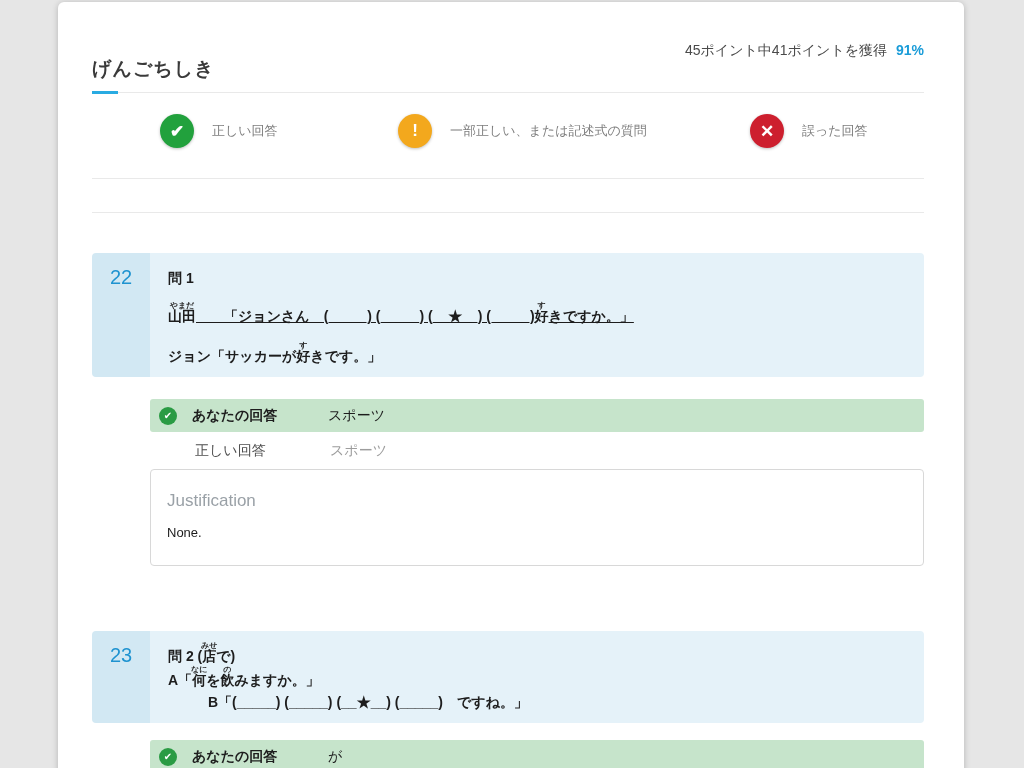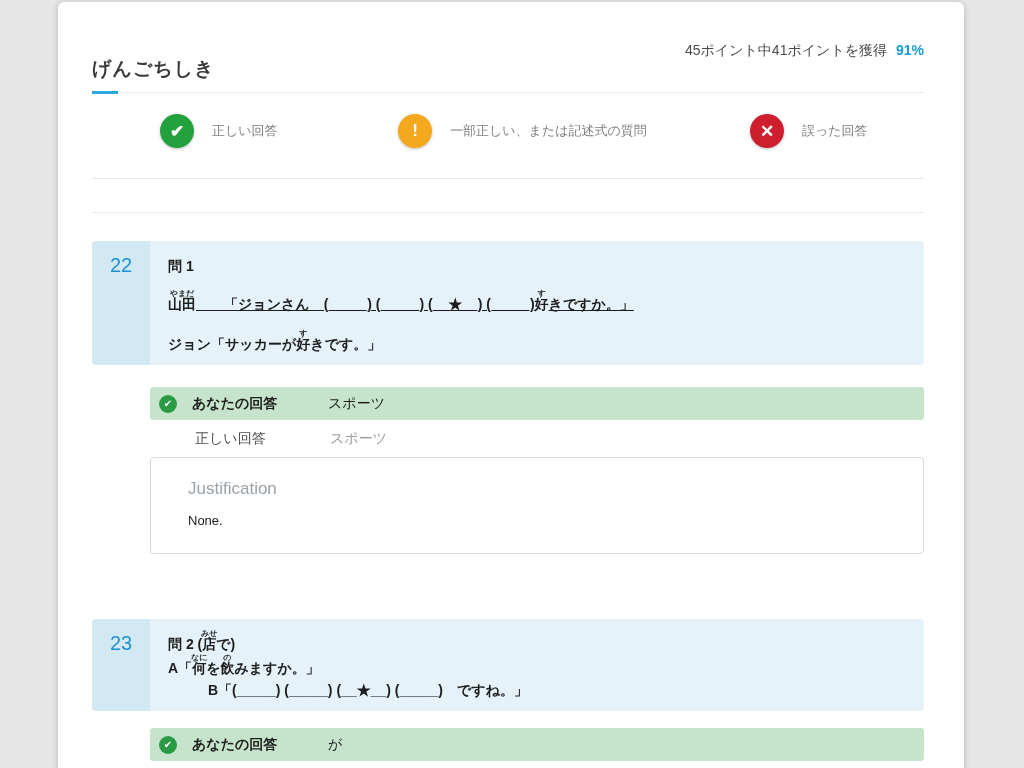--- a/index.html
+++ b/index.html
@@ -41,21 +41,21 @@
     width: 34px; height: 34px; border-radius: 50%;
     color: #fff; display: flex; align-items: center; justify-content: center;
     font-size: 17px; font-weight: 700; box-shadow: 0 1px 3px rgba(0,0,0,.25);
   }
   .legend-label { margin-left: 18px; font-size: 13px; color: #7e7e7e; }
 
   .divider { border-bottom: 1px solid #e9e9e9; }
   .d1 { margin-top: 30px; } .d2 { margin-top: 33px; }
 
   
-  .qblock { display: flex; margin-top: 28px; border-radius: 4px; }
+  .qblock { display: flex; margin-top: 40px; border-radius: 4px; }
   .qnum {
     flex: 0 0 58px; background: #d2e8f3; border-radius: 4px 0 0 4px;
     text-align: center; padding-top: 13px; font-size: 20px; color: #1f93d0;
   }
   .qbody {
     flex: 1; background: #e5f2f9; border-radius: 0 4px 4px 0;
     padding: 16px 20px 0 18px;
     font-size: 14px; font-weight: 700; color: #1d1d1d;
   }
   .qbody p { line-height: 18px; }
@@ -88,21 +88,21 @@
   .ansbar .lbl { margin-left: 15px; width: 136px; font-size: 14px; font-weight: 700; color: #1d1d1d; }
   .ansbar .val { font-size: 14px; color: #1d1d1d; }
   .correct-row { margin-top: 10px; padding-left: 45px; display: flex; font-size: 14px; }
   .correct-row.tight { margin-top: 12px; }
   .correct-row .lbl { width: 135px; color: #4d4d4d; }
   .correct-row .val { color: #9d9d9d; }
 
   .justif {
     margin-top: 9px; height: 97px; background: #fff;
     border: 1px solid #d8d8d8; border-radius: 4px;
-    padding: 21px 20px 0 37px;
+    padding: 21px 20px 0 16px;
   }
   .justif .jlabel { font-size: 17px; color: #9aa1a7; }
   .justif .jtext { margin-top: 14px; font-size: 13px; color: #1b1b1b; }
 </style>
 </head>
 <body>
 
 <div class="card">
   <div class="inner">
 

